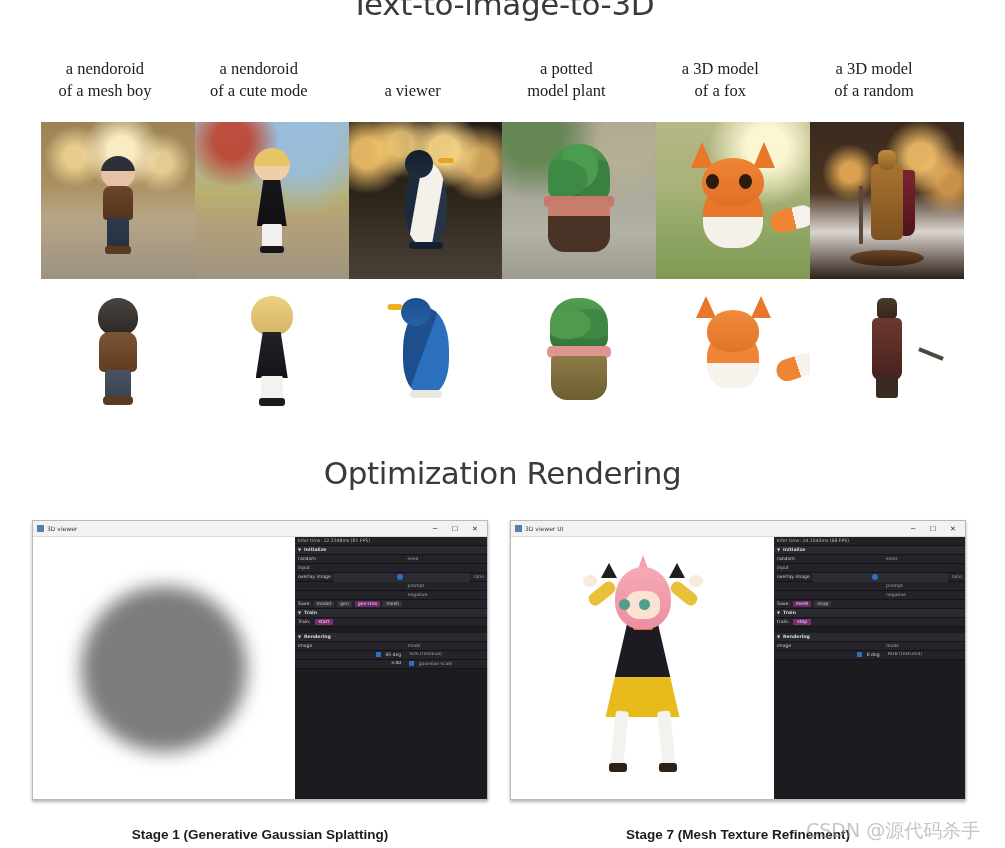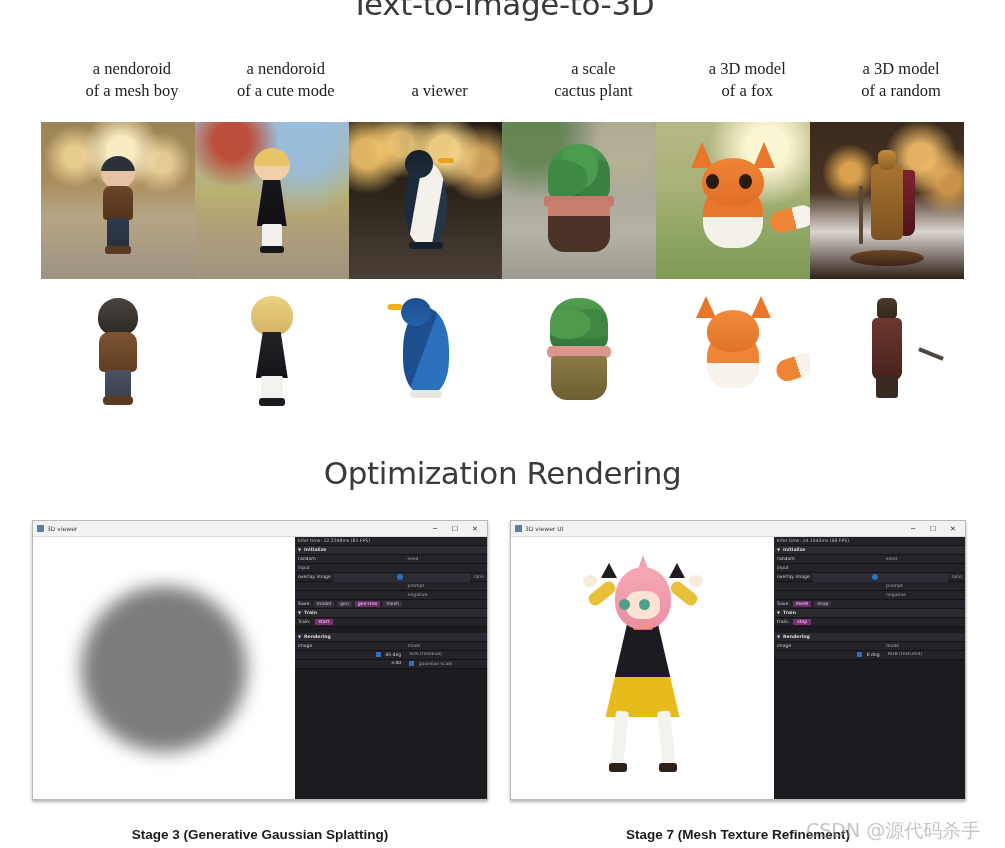--- a/index.html
+++ b/index.html
@@ -25,21 +25,21 @@
     color: #3a3a3a;
     letter-spacing: -0.4px;
   }
   #title-1 { top: -14px; font-size: 31px; }
   #title-2 { top: 455px; font-size: 31px; }
 
   
   .prompt-row {
     position: absolute;
     top: 58px;
-    left: 55px;
+    left: 28px;
     width: 923px;
     display: flex;
   }
   .prompt-cell {
     flex: 1 1 0;
     text-align: center;
     font-family: "Liberation Serif", "DejaVu Serif", serif;
     font-size: 16.5px;
     line-height: 22px;
     color: #1c1c1c;
@@ -393,22 +393,22 @@
   </div>
   <div class="prompt-cell">
     <span>a nendoroid</span>
     <span>of a cute mode</span>
   </div>
   <div class="prompt-cell">
     <span>a viewer</span>
     <span></span>
   </div>
   <div class="prompt-cell">
-    <span>a scale</span>
-    <span>cactus plant</span>
+    <span>a potted</span>
+    <span>model plant</span>
   </div>
   <div class="prompt-cell">
     <span>a 3D model</span>
     <span>of a fox</span>
   </div>
   <div class="prompt-cell">
     <span>a 3D model</span>
     <span>of a random</span>
   </div>
 </div>
@@ -735,16 +735,16 @@
             <span class="gui-check" style="display:inline-block;vertical-align:middle"></span>
             <span>0 deg</span>
           </span>
           <span class="c2">RGB (textured)</span>
         </div>
       </div>
     </div>
   </div>
 </div>
 
-<div class="stage-caption" id="stage-caption-1">Stage 3 (Generative Gaussian Splatting)</div>
+<div class="stage-caption" id="stage-caption-1">Stage 1 (Generative Gaussian Splatting)</div>
 <div class="stage-caption" id="stage-caption-2">Stage 7 (Mesh Texture Refinement)</div>
 
 <div class="watermark">CSDN @源代码杀手</div>
 
 </body></html>

